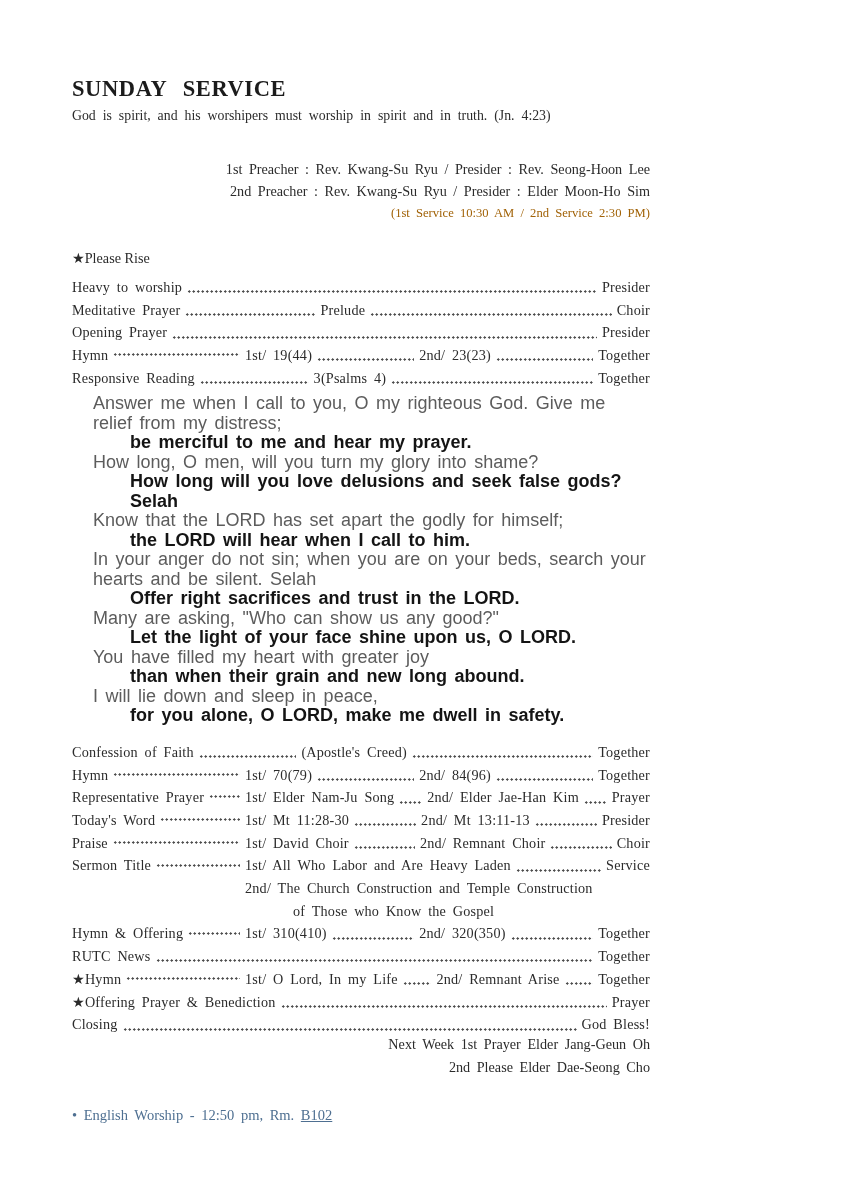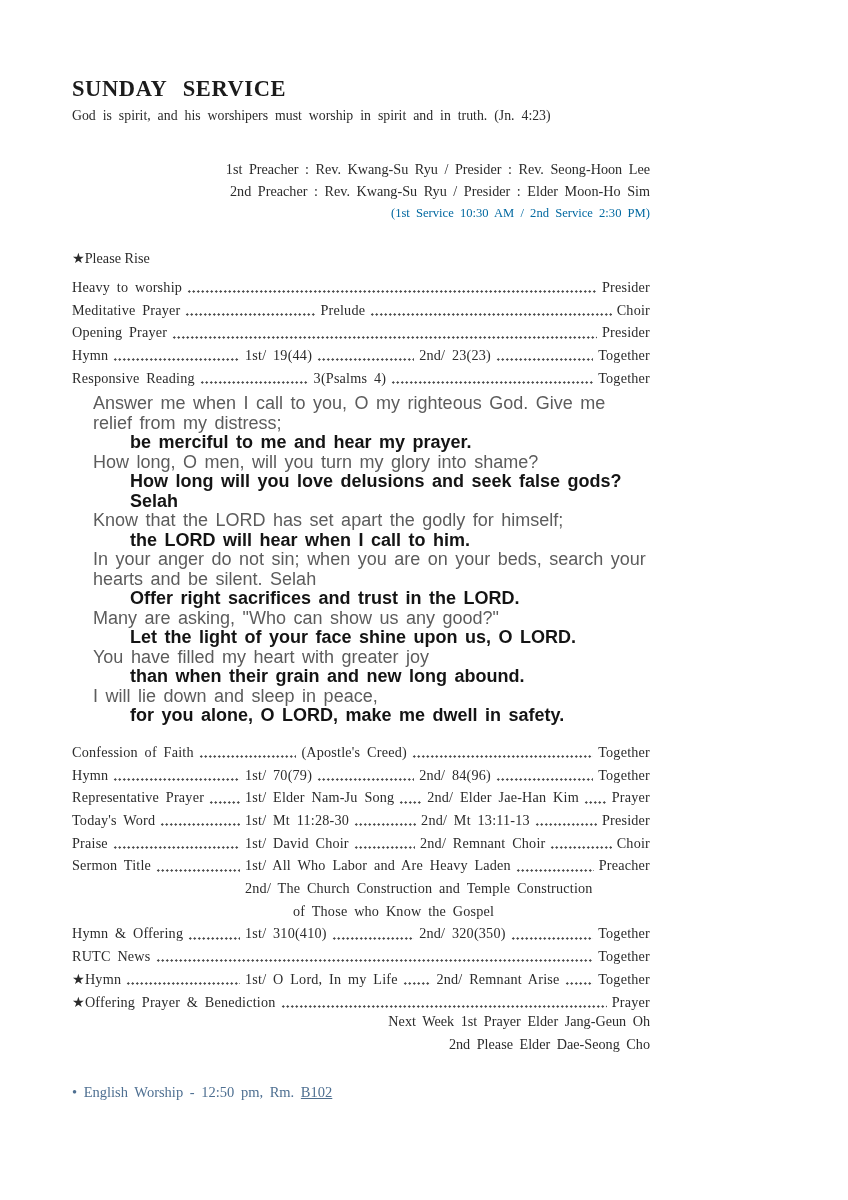--- a/index.html
+++ b/index.html
@@ -7,27 +7,27 @@
     position:relative;width:722px;height:1200px;background:#ffffff;
     box-sizing:border-box;padding:78px 72px 0 72px;
     font-family:"Liberation Serif", serif;color:#2b2b2b;overflow:hidden;
   }
   .title{
     margin:0;font-size:22.5px;font-weight:600;letter-spacing:0.6px;
     word-spacing:10px;color:#1b1b1b;line-height:1;
   }
   .subtitle{margin:7px 0 0 0;font-size:13.8px;word-spacing:3.5px;color:#2b2b2b;line-height:1.2;}
   .preachers{margin-top:35px;text-align:right;font-size:14.2px;line-height:21.5px;word-spacing:3px;color:#2b2b2b;}
-  .preachers .times{font-size:12.6px;line-height:19px;margin-top:2px;color:#0369a1;}
+  .preachers .times{font-size:12.6px;line-height:19px;margin-top:2px;color:#a16207;}
   .please-rise{margin-top:28px;font-size:14.2px;color:#2b2b2b;line-height:1.1;}
   .program{margin-top:6px;}
   .program2{margin-top:12px;}
   .prow{display:flex;align-items:flex-end;height:22.7px;}
   .prow .txt{line-height:1.08;font-size:14.2px;word-spacing:3px;letter-spacing:0.2px;color:#2b2b2b;white-space:pre;}
-  .labelbox{display:flex;align-items:flex-end;width:173px;flex:0 0 173px;}
+  .labelbox{display:flex;align-items:center;width:173px;flex:0 0 173px;}
   .leader{
     flex:1 1 auto;height:3px;margin:0 5px 2px 5px;min-width:10px;
     background-image:radial-gradient(circle,#4c4c4c 1px,rgba(255,255,255,0) 1.2px);
     background-size:4.5px 3px;background-repeat:repeat-x;background-position:0 100%;
   }
   .leader.short{flex-grow:0.7;}
   .leader.long{flex-grow:1.3;}
   .cont-1{padding-left:173px;}
   .cont-2{padding-left:221px;}
   .reading{margin:8px 0 0 0;font-family:Liberation Sans, sans-serif;font-size:18px;line-height:19.5px;}
@@ -159,21 +159,21 @@
         <span class="leader "></span>
         <span class="txt ">Choir</span>
       </div>
       <div class="prow">
         <span class="labelbox">
           <span class="txt">Sermon Title</span>
           <span class="leader"></span>
         </span>
         <span class="txt ">1st/ All Who Labor and Are Heavy Laden</span>
         <span class="leader "></span>
-        <span class="txt ">Preacher</span>
+        <span class="txt ">Service</span>
       </div>
       <div class="prow cont-1">
         <span class="txt ">2nd/ The Church Construction and Temple Construction</span>
       </div>
       <div class="prow cont-2">
         <span class="txt ">of Those who Know the Gospel</span>
       </div>
       <div class="prow">
         <span class="labelbox">
           <span class="txt">Hymn &amp; Offering</span>
@@ -198,20 +198,25 @@
         <span class="txt ">1st/ O Lord, In my Life</span>
         <span class="leader "></span>
         <span class="txt ">2nd/ Remnant Arise</span>
         <span class="leader "></span>
         <span class="txt ">Together</span>
       </div>
       <div class="prow">
         <span class="txt ">★Offering Prayer &amp; Benediction</span>
         <span class="leader "></span>
         <span class="txt ">Prayer</span>
+      </div>
+      <div class="prow">
+        <span class="txt ">Closing</span>
+        <span class="leader "></span>
+        <span class="txt ">God Bless!</span>
       </div>
     </div>
 
   <div class="next-week">
     <div>Next Week 1st Prayer Elder Jang-Geun Oh</div>
     <div>2nd Please Elder Dae-Seong Cho</div>
   </div>
 
   <div class="english" style="color: rgb(78, 111, 145);">
     <span>• English Worship -  12:50 pm, Rm. </span><a class="room-link">B102</a>

